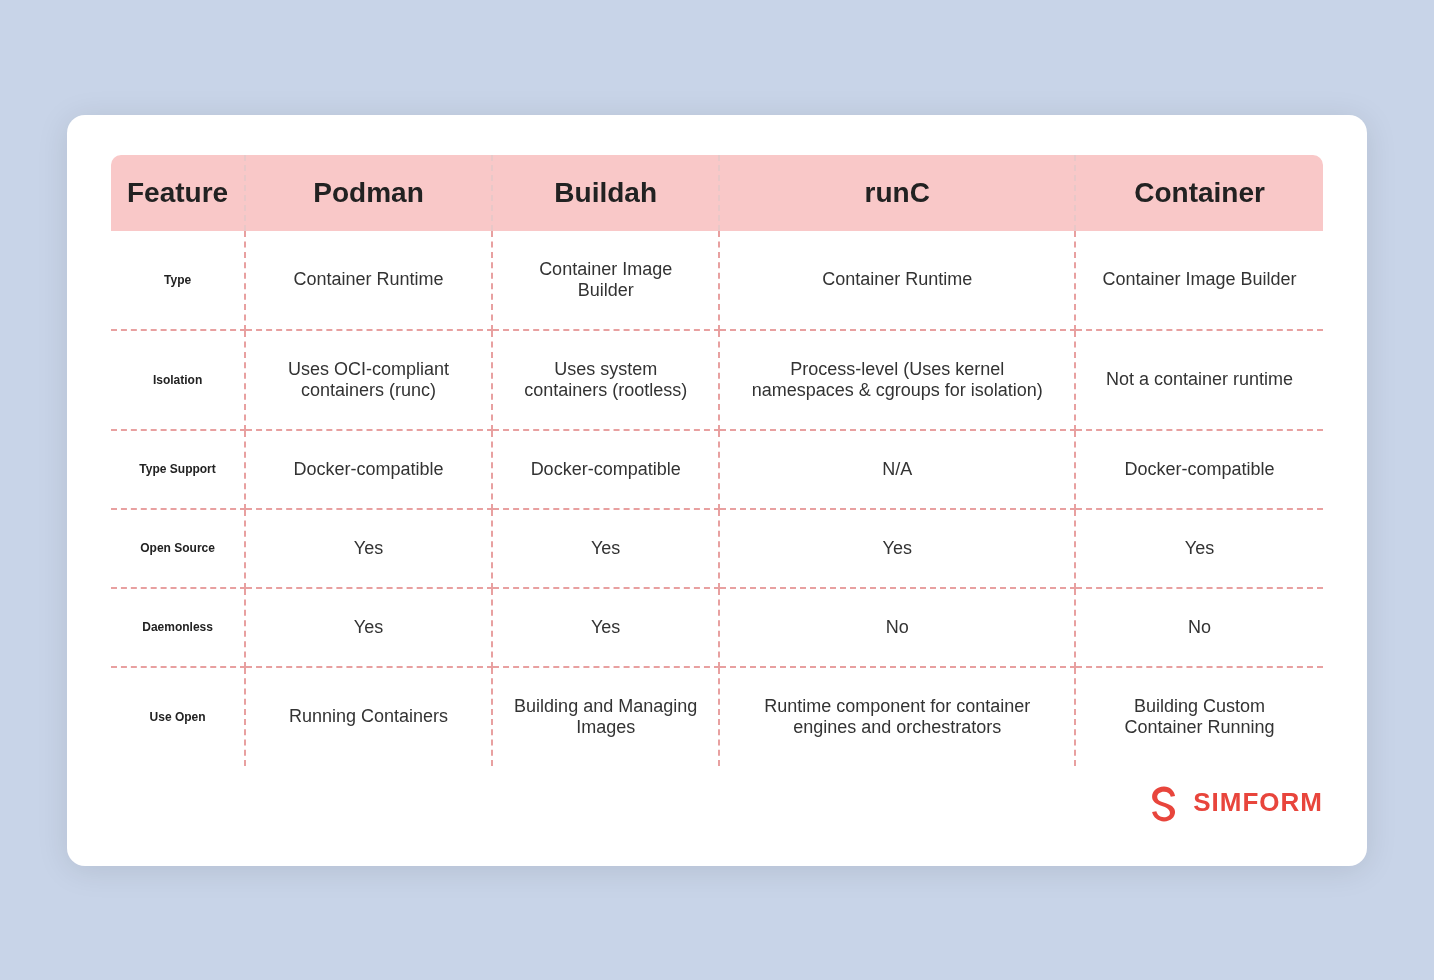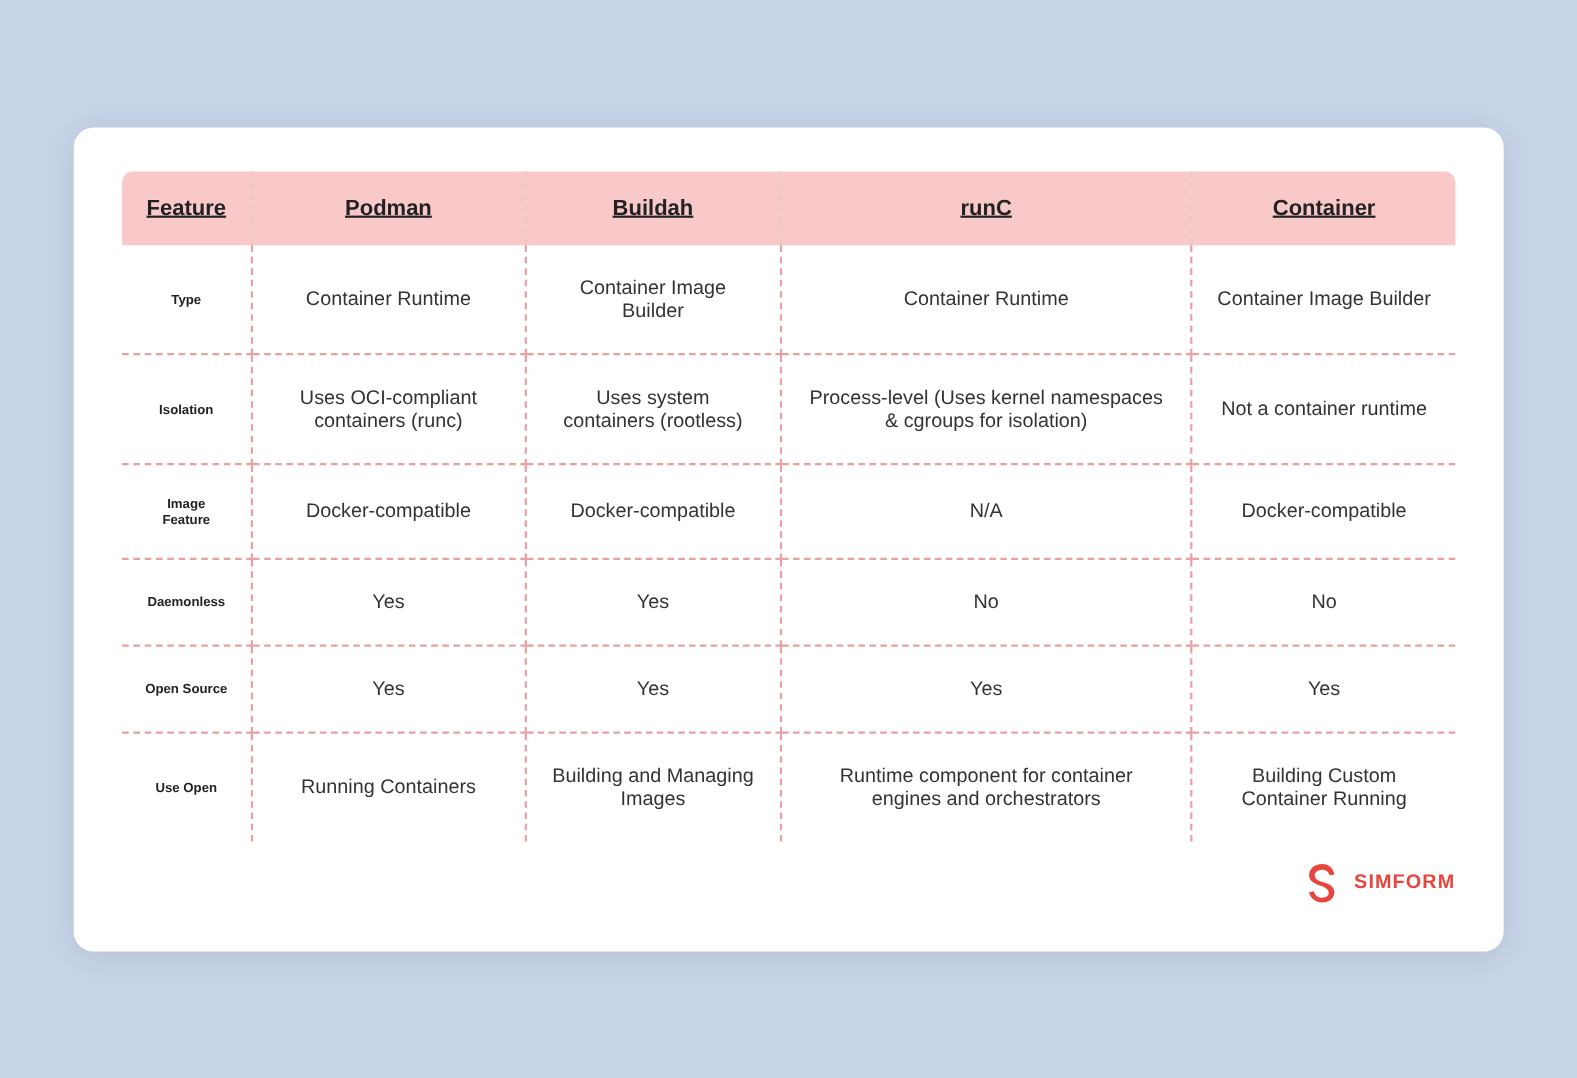--- a/index.html
+++ b/index.html
@@ -24,24 +24,23 @@
 
     table {
       width: 100%;
       border-collapse: collapse;
     }
 
     thead tr th {
       background: #f9c8c8;
       padding: 22px 16px;
       text-align: center;
-      font-size: 20px;
+      font-size: 28px;
       font-weight: 800;
       color: #222;
-      text-decoration: underline;
     }
 
     thead tr th:first-child {
       border-radius: 10px 0 0 0;
     }
     thead tr th:last-child {
       border-radius: 0 10px 0 0;
     }
 
     tbody tr td {
@@ -89,21 +88,21 @@
       align-items: center;
       gap: 8px;
     }
 
     .simform-icon {
       width: 38px;
       height: 38px;
     }
 
     .simform-text {
-      font-size: 18px;
+      font-size: 26px;
       font-weight: 800;
       color: #e8453c;
       letter-spacing: 1px;
     }
   </style>
 </head>
 <body>
 
 <div class="card">
   <table>
@@ -127,39 +126,39 @@
           <td>Container Image Builder</td>
         </tr>
         <tr>
           <td>Isolation</td>
           <td>Uses OCI-compliant containers (runc)</td>
           <td>Uses system containers (rootless)</td>
           <td>Process-level (Uses kernel namespaces &amp; cgroups for isolation)</td>
           <td>Not a container runtime</td>
         </tr>
         <tr>
-          <td>Image Feature</td>
+          <td>Type Support</td>
           <td>Docker-compatible</td>
           <td>Docker-compatible</td>
           <td>N/A</td>
           <td>Docker-compatible</td>
+        </tr>
+        <tr>
+          <td>Open Source</td>
+          <td>Yes</td>
+          <td>Yes</td>
+          <td>Yes</td>
+          <td>Yes</td>
         </tr>
         <tr>
           <td>Daemonless</td>
           <td>Yes</td>
           <td>Yes</td>
           <td>No</td>
           <td>No</td>
-        </tr>
-        <tr>
-          <td>Open Source</td>
-          <td>Yes</td>
-          <td>Yes</td>
-          <td>Yes</td>
-          <td>Yes</td>
         </tr>
         <tr>
           <td>Use Open</td>
           <td>Running Containers</td>
           <td>Building and Managing Images</td>
           <td>Runtime component for container engines and orchestrators</td>
           <td>Building Custom Container Running</td>
         </tr>
       </tbody>
   </table>

